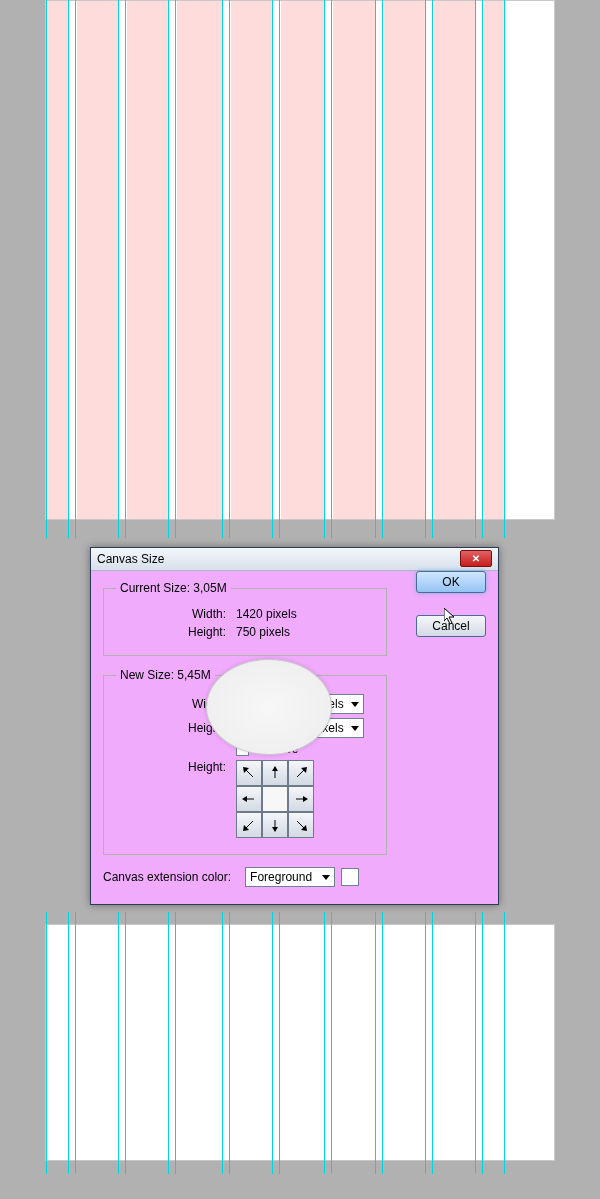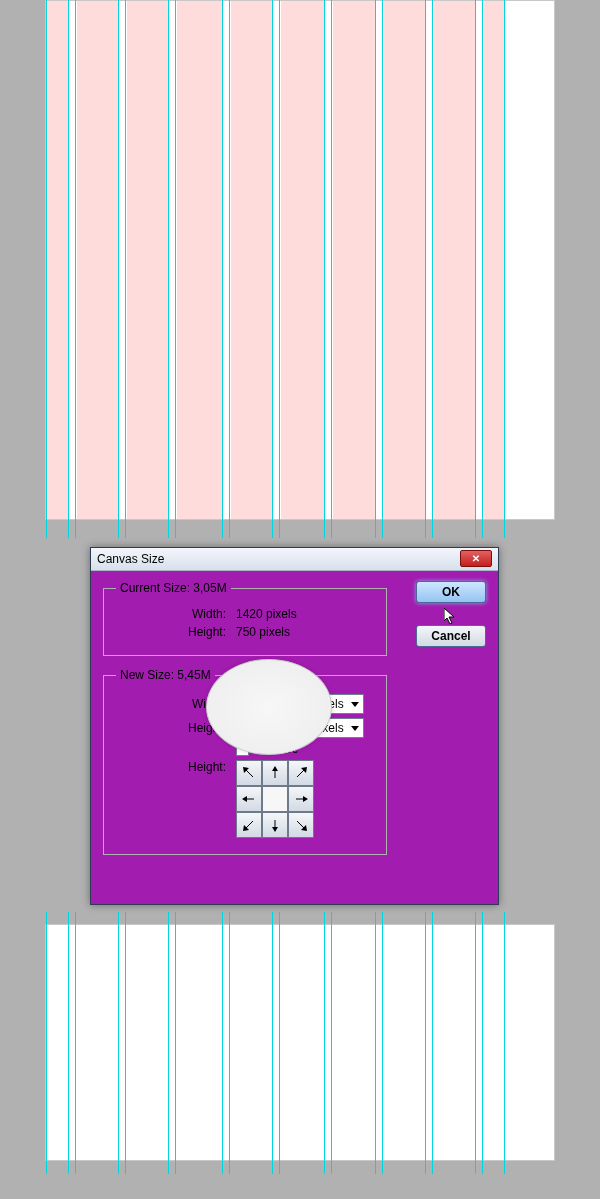--- a/index.html
+++ b/index.html
@@ -25,21 +25,21 @@
 .guide {
   position: absolute; top: -12px; height: 550px;
   width: 1px; background: #00d6e0;
 }
 .guides-outer { position: absolute; left: 45px; top: 0; width: 510px; height: 540px; }
 
 
 .dialog {
   position: absolute; left: 90px; top: 547px;
   width: 409px; height: 358px;
-  background: #a21caf;
+  background: #f0abfc;
   border: 1px solid #2b3a55;
   box-shadow: 0 0 8px rgba(0,0,0,.4);
 }
 .titlebar {
   height: 23px;
   background: linear-gradient(#f3f6fb,#d8e0ec);
   border-bottom: 1px solid #aab6c8;
   display: flex; align-items: center;
   padding: 0 6px;
   position: relative;
@@ -97,21 +97,21 @@
 .anchor-grid .cell.center { background: #f7f7f7; }
 .anchor-grid svg { width: 16px; height: 16px; }
 
 .ext-row { display: flex; align-items: center; margin-top: 8px; }
 .ext-row .lbl2 { padding-right: 8px; }
 .swatch {
   width: 18px; height: 18px; border: 1px solid #707f91; background: #fff;
   margin-left: 6px;
 }
 
-.side-buttons { position: absolute; right: 12px; top: 10px; width: 70px; display: flex; flex-direction: column; gap: 22px; font-weight: bold; }
+.side-buttons { position: absolute; right: 12px; top: 0; width: 70px; display: flex; flex-direction: column; gap: 22px; }
 .btn {
   height: 22px; border: 1px solid #4c6a93; border-radius: 3px;
   display: flex; align-items: center; justify-content: center;
   font-size: 12px;
 }
 .btn.ok { background: linear-gradient(#cfe6ff,#94c4f3); box-shadow: 0 0 4px #7bb6e6; }
 .btn.cancel { background: linear-gradient(#f4f6f9,#d3dae4); }
 
 
 .cursor {
@@ -274,20 +274,28 @@
           <div class="cell">
               <svg>
                 <line x1="4" y1="4" x2="12" y2="12" stroke="#000"></line>
                 <polygon points="14,14 8,13 13,8" fill="#000"></polygon>
               </svg>
             </div>
         </div>
       </div>
     </fieldset>
 
+    <div class="ext-row">
+      <span class="lbl2">Canvas extension color:</span>
+      <div class="unit-select" style="min-width:90px">
+        <span>Foreground</span>
+        <span class="tri"></span>
+      </div>
+      <span class="swatch"></span>
+    </div>
 
     <div class="side-buttons">
       <div class="btn ok">
         <span>OK</span>
       </div>
       <div class="btn cancel">
         <span>Cancel</span>
       </div>
     </div>
 

